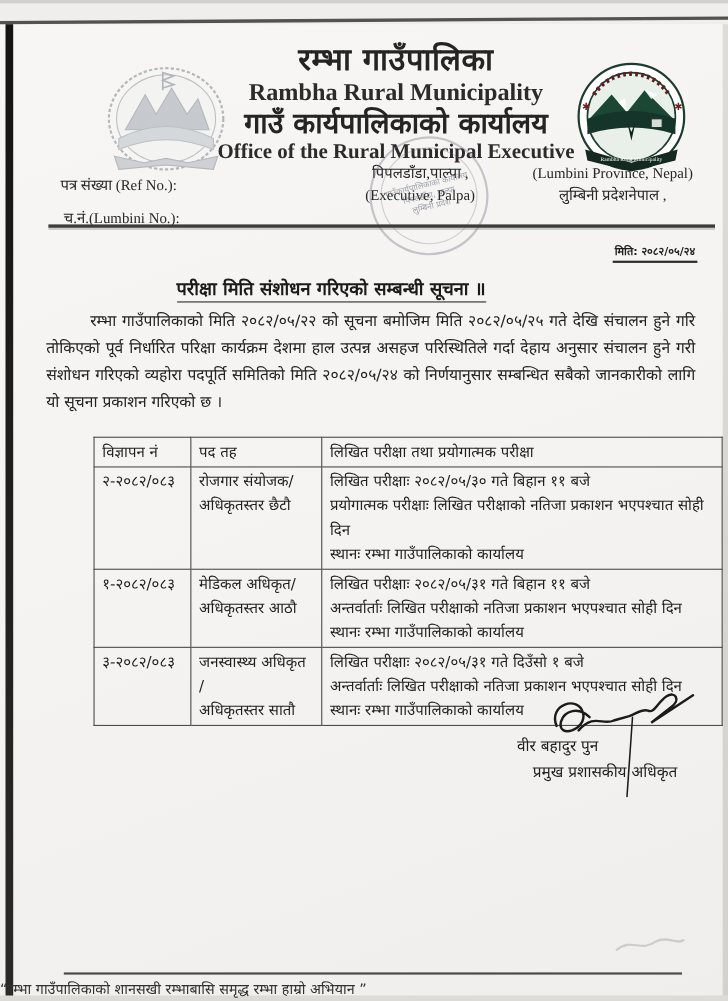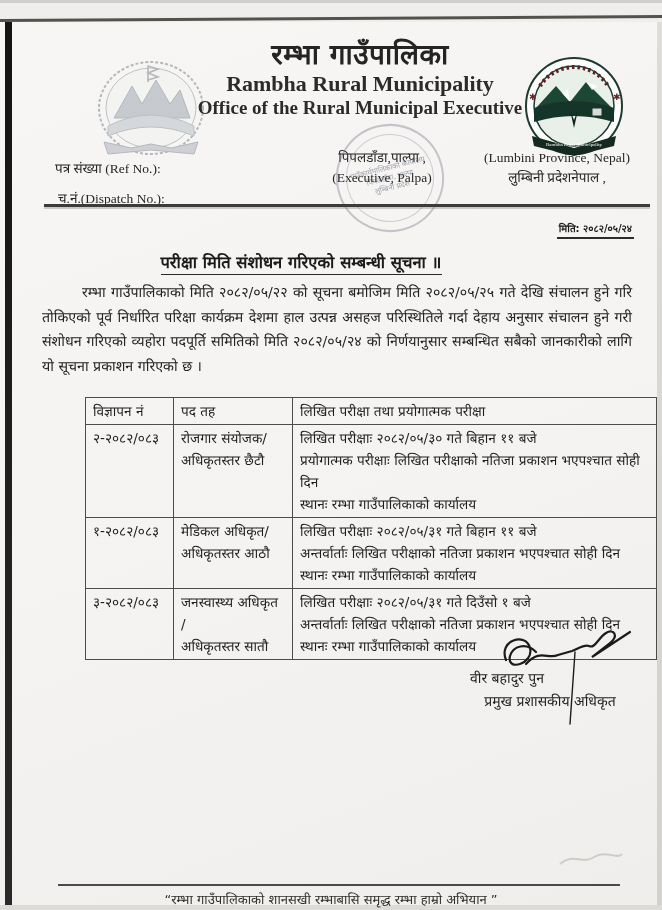--- a/index.html
+++ b/index.html
@@ -60,21 +60,21 @@
   .row-h-1{height:92px;}.row-h-2{height:70px;}.row-h-3{height:69px;}
   .cell-line{display:block;}
 
   
   .signature-svg{position:absolute;left:492px;top:626px;width:152px;height:100px;}
   .sig-name{position:absolute;left:470px;top:668px;width:160px;font-size:14px;color:#1e1e1e;}
   .sig-title{position:absolute;left:455px;top:691px;width:190px;text-align:center;font-size:14px;color:#1e1e1e;}
 
   
   .footer-rule{position:absolute;left:58px;top:884px;width:562px;height:2px;background:#4a4a48;}
-  .footer-motto{position:absolute;left:0;top:890px;width:662px;text-align:center;font-size:13px;color:#30302e;}
+  .footer-motto{position:absolute;left:0;top:890px;width:662px;text-align:left;font-size:13px;color:#30302e;}
   .smudge-svg{position:absolute;left:556px;top:846px;width:70px;height:28px;opacity:.45;}
 </style>
 </head>
 <body>
 
 <div class="scan">
 
   <div class="edge-top-strip"></div>
   <div class="edge-top-line"></div>
   <div class="edge-left-dark"></div>
@@ -86,41 +86,42 @@
     <ellipse cx="67" cy="52" rx="45" ry="40" fill="#f2f2f0" stroke="#9aa0a8" stroke-width="1"></ellipse>
     <path d="M30,62 L48,30 L58,48 L72,24 L86,48 L96,34 L106,62 Z" fill="#aab0b8" stroke="#8d929a" stroke-width="1"></path>
     <path d="M24,70 Q67,48 110,70 L110,80 Q67,62 24,80 Z" fill="#c2c7cd" stroke="#9aa0a8" stroke-width="1"></path>
     <path d="M64,26 L64,10 L74,13 L64,17 L74,21 L64,24" fill="none" stroke="#8d929a" stroke-width="1.6"></path>
     <path d="M20,86 L47,92 L67,88 L87,92 L114,86 L110,98 L67,94 L24,98 Z" fill="#b6bbc2" stroke="#8d929a" stroke-width="1"></path>
   </svg>
 
   <div class="head-center">
     <div class="head-np-1">रम्भा गाउँपालिका</div>
     <div class="head-en-1">Rambha Rural Municipality</div>
+    <div class="head-np-2">गाउँ कार्यपालिकाको कार्यालय</div>
     <div class="head-en-2">Office of the Rural Municipal Executive</div>
   </div>
 
   <svg class="logo-right" viewBox="0 0 104 118">
     <circle cx="52" cy="56" r="48" fill="#ffffff" stroke="#1d3b2f" stroke-width="2"></circle>
     <circle cx="52" cy="56" r="40" fill="#e9f0ea" stroke="#1d3b2f" stroke-width="1.5"></circle>
     <path d="M18,36 A40 40 0 0 1 86,36" fill="none" stroke="#5d2020" stroke-width="4" stroke-dasharray="2.5 3"></path>
     <path d="M14,58 L34,36 L48,52 L64,32 L90,58 Z" fill="#1c4734"></path>
     <path d="M34,36 L40,43 L46,39 L48,52 Z" fill="#ffffff" opacity=".85"></path>
     <path d="M64,32 L70,40 L76,36 Z" fill="#ffffff" opacity=".85"></path>
     <path d="M12,58 Q52,44 92,58 L92,72 Q52,60 12,72 Z" fill="#16352a"></path>
     <rect x="70" y="58" width="10" height="8" fill="#d8dcd6" stroke="#16352a" stroke-width="1"></rect>
     <path d="M48,60 L52,70 L56,60 L52,78 Z" fill="#0e231b"></path>
     <path d="M10,86 L52,98 L94,86 L92,96 L52,106 L12,96 Z" fill="#14291f"></path>
     <text x="52" y="96" text-anchor="middle" font-size="5" fill="#ffffff" font-family="Liberation Serif, serif">Rambha Rural Municipality</text>
     <text x="7" y="50" font-size="9" fill="#6b2222">✱</text>
     <text x="91" y="50" font-size="9" fill="#6b2222">✱</text>
   </svg>
 
   <div class="meta-label ref-label">पत्र संख्या (Ref No.):</div>
-  <div class="meta-label dispatch-label">च.नं.(Dispatch No.):</div>
+  <div class="meta-label dispatch-label">च.नं.(Lumbini No.):</div>
 
   <div class="place-block">
     <div>पिपलडाँडा,पाल्पा ,</div>
     <div>(Executive, Palpa)</div>
   </div>
   <div class="province-block">
     <div>(Lumbini Province, Nepal)</div>
     <div>लुम्बिनी प्रदेशनेपाल ,</div>
   </div>
 

